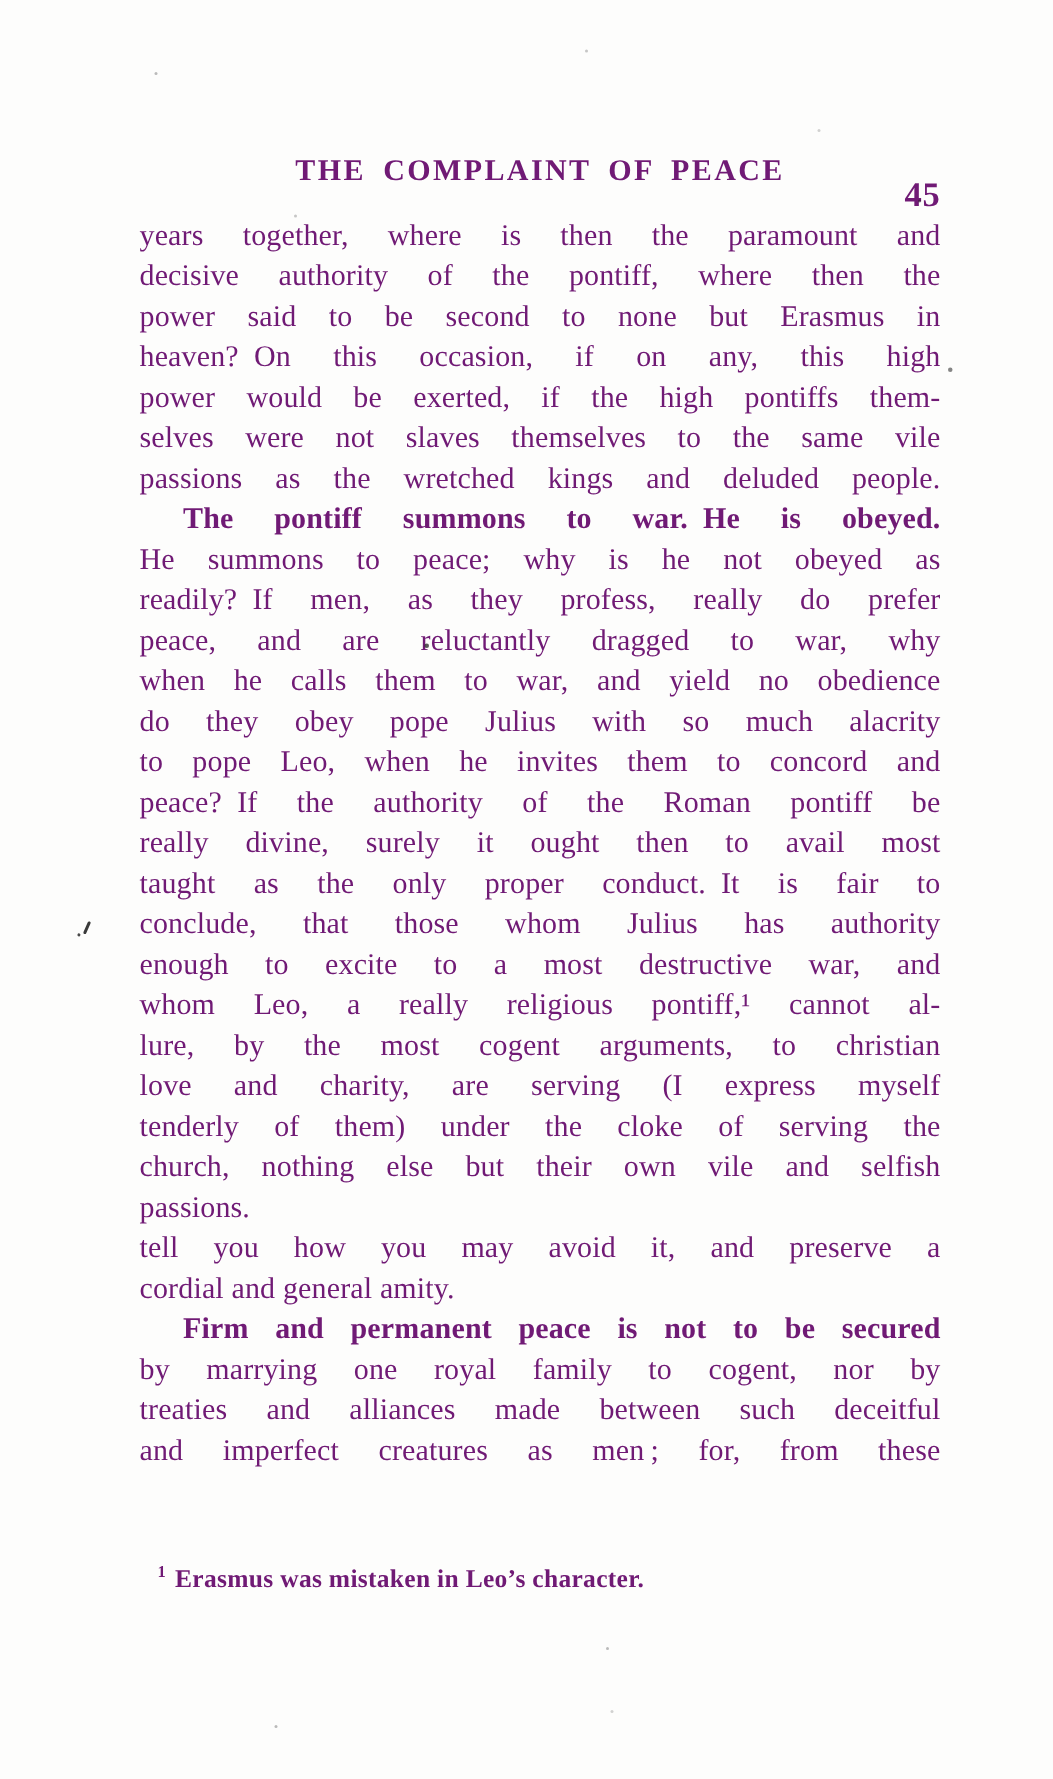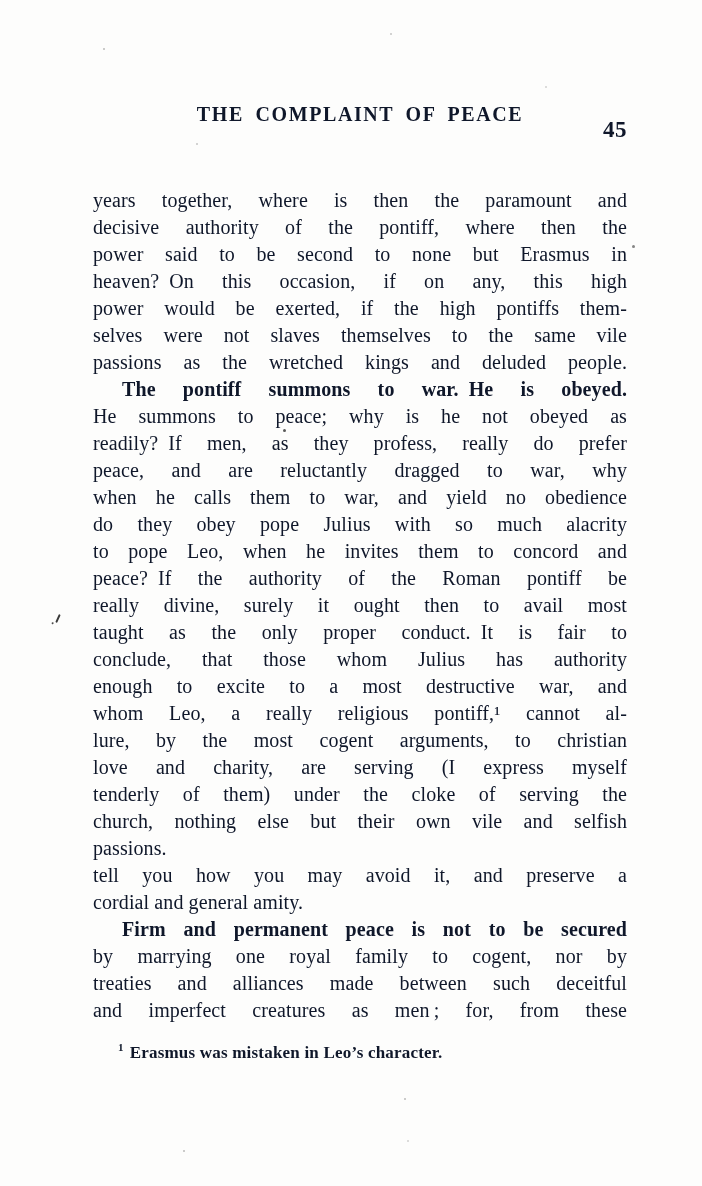--- a/index.html
+++ b/index.html
@@ -7,21 +7,21 @@
     padding: 0;
     background: #e8e8e8;
   }
   .scan-page {
     position: relative;
     width: 702px;
     height: 1186px;
     background: #fdfdfc;
     overflow: hidden;
     font-family: "Liberation Serif", "DejaVu Serif", serif;
-    color: #0f172a;
+    color: #701a75;
   }
   
   .running-head {
     position: absolute;
     left: 93px;
     top: 103px;
     width: 534px;
     height: 24px;
     text-align: center;
     line-height: 22px;
@@ -43,40 +43,39 @@
   }
   
   .body-text {
     position: absolute;
     left: 93px;
     top: 144px;
     width: 534px;
     font-size: 20px;
     line-height: 27px;
     letter-spacing: 0.1px;
-    margin-top: 43px;
   }
   .line {
     text-align: justify;
     text-align-last: justify;
     height: 27px;
     overflow: visible;
     white-space: nowrap_disabled; 
   }
   .line-left {
     text-align-last: left;
   }
   .indent {
     text-indent: 29px;
     font-weight: bold;
   }
   
   .footnote {
     position: absolute;
-    left: 93px;
+    left: 80px;
     top: 1041px;
     width: 534px;
     padding-left: 25px;
     box-sizing: border-box;
     font-size: 17px;
     font-weight: bold;
     line-height: 24px;
     letter-spacing: 0.2px;
   }
   .footnote sup {

